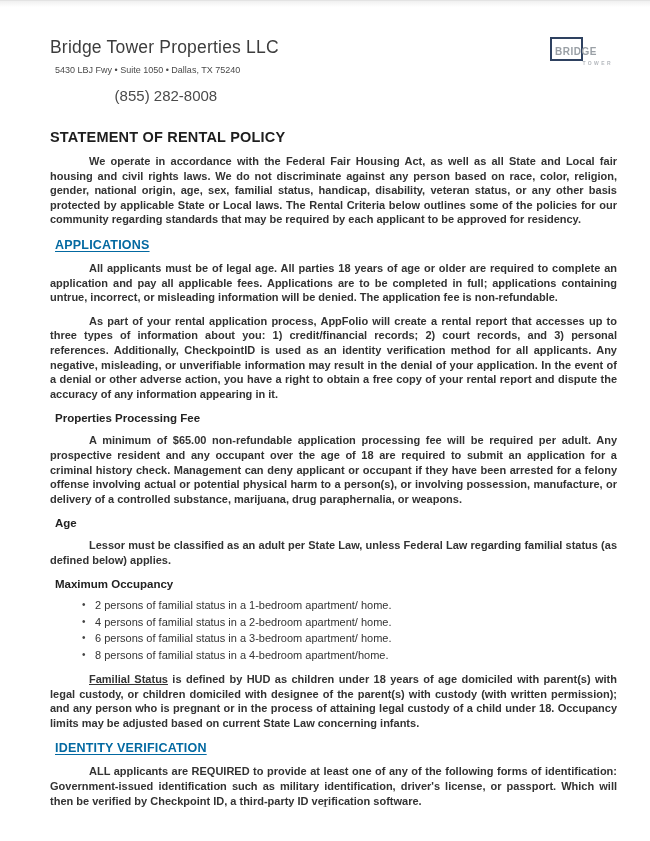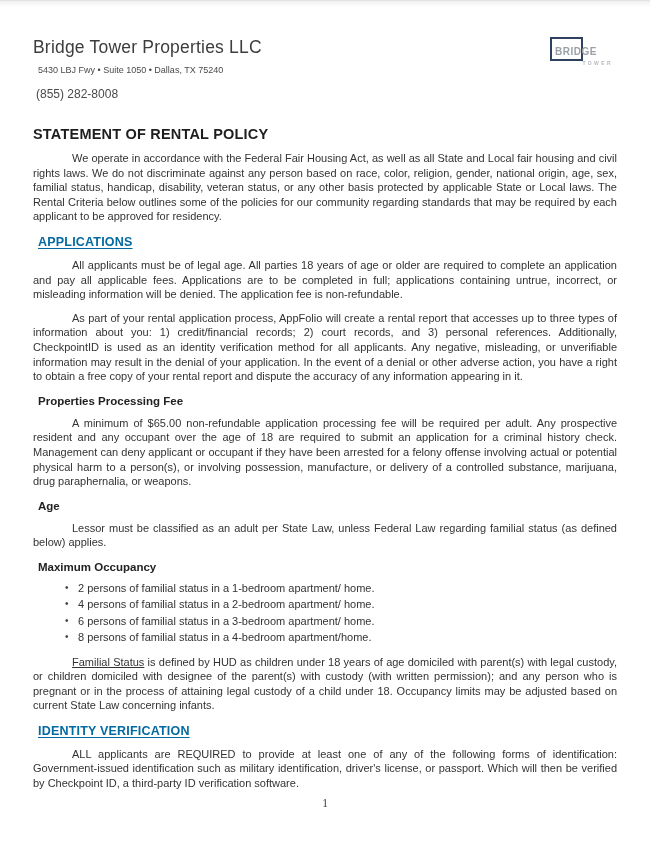--- a/index.html
+++ b/index.html
@@ -8,21 +8,21 @@
     font-family: "Liberation Sans", "DejaVu Sans", sans-serif;
     color: #333333;
     -webkit-font-smoothing: antialiased;
   }
   .page {
     position: relative;
     width: 650px;
     height: 841px;
     margin: 0 auto;
     background: #ffffff;
-    padding: 30px 33px 0 33px;
+    padding: 30px 33px 0 50px;
     overflow: hidden;
     border-top: 1px solid #e3e3e3;
   }
   .page::before {
     content: "";
     position: absolute;
     top: 0; left: 0; right: 0;
     height: 6px;
     background: linear-gradient(#f0f0f0, rgba(255,255,255,0));
     pointer-events: none;
@@ -41,22 +41,23 @@
     color: #3d3d3d;
     letter-spacing: 0.2px;
   }
   .company-address {
     margin: 7px 0 12px 5px;
     font-size: 9px;
     color: #4a4a4a;
   }
   .company-phone {
     margin: 9px 0 0 3px;
-    font-size: 12px;
+    font-size: 15px;
     color: #4a4a4a;
+    text-align: center;
   }
 
   
   .logo { margin: 6px 3px 0 0; width: 64px; }
   .logo-word-wrap { position: relative; display: inline-block; padding: 4px 0 2px 5px; }
   .logo-box {
     position: absolute;
     left: 0; top: 0; bottom: 0;
     width: 33px;
     border: 2px solid #2e4160;
@@ -84,20 +85,21 @@
     font-weight: 700;
     color: #1e1e1e;
     letter-spacing: 0.2px;
   }
   p.body-text {
     margin-top: 9px;
     font-size: 11px;
     line-height: 14.6px;
     text-align: justify;
     color: #333333;
+    font-weight: bold;
   }
   p.indent { text-indent: 39px; }
   .equal-line {
     margin-top: 9px;
     font-size: 11px;
     line-height: 14.6px;
     color: #333333;
     padding-left: 2px;
   }
   .section-heading {

